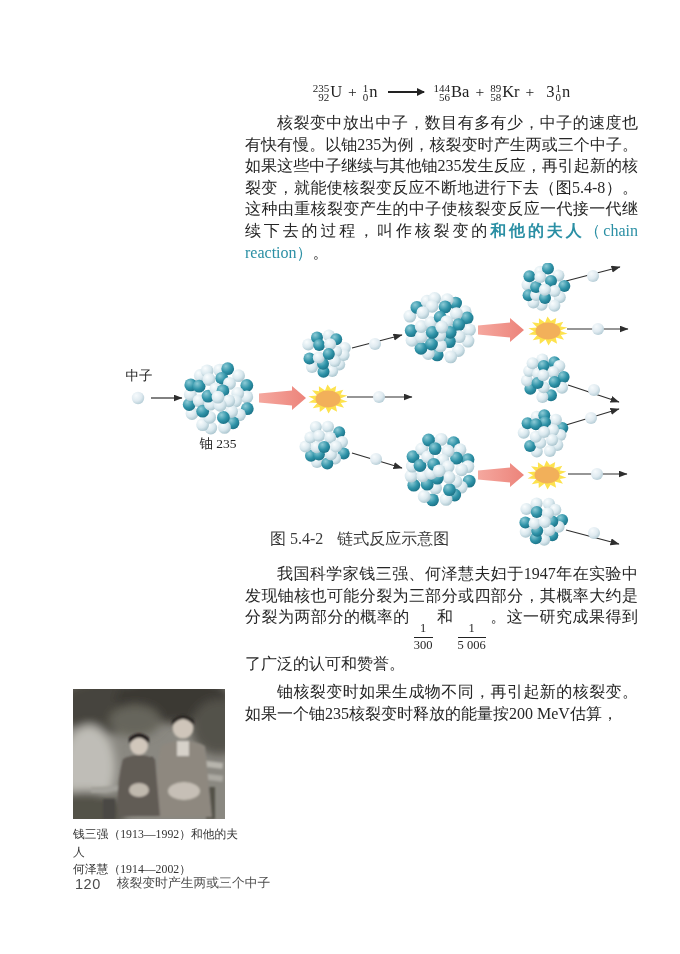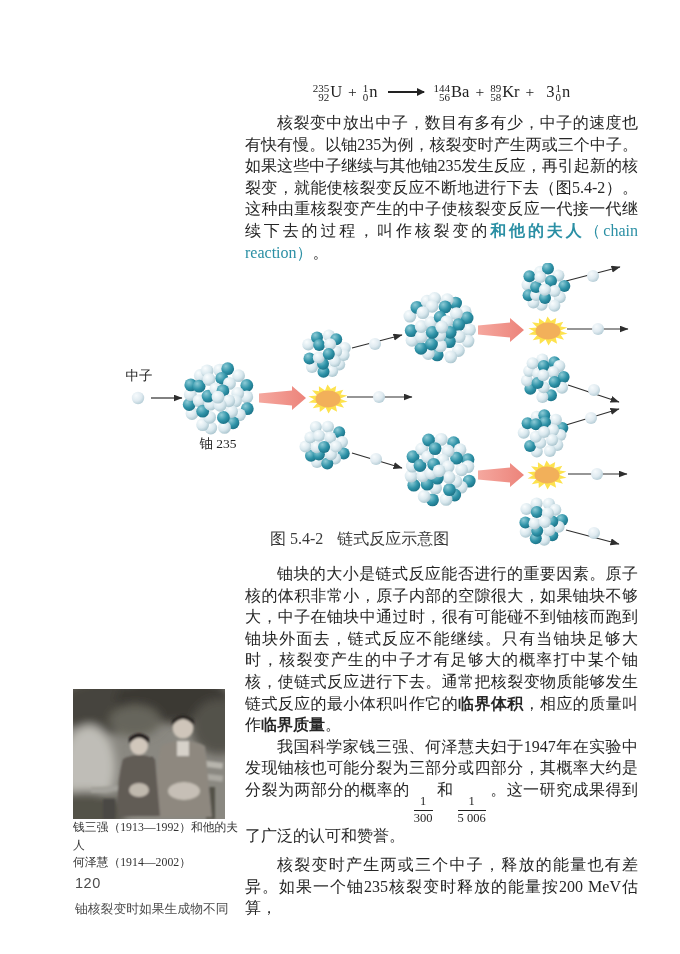--- a/index.html
+++ b/index.html
@@ -32,23 +32,23 @@
   .frac .bar{width:100%;height:1px;background:#222;margin:1px 0;}
   
   .figure{position:absolute;left:0;top:263px;width:680px;height:292px;margin-left:32px;}
   svg.diagram{position:absolute;left:0;top:0;width:680px;height:292px;}
   .svg-label{font-family:"Liberation Serif","DejaVu Serif",serif;font-size:13.5px;fill:#242424;}
   .figcaption{position:absolute;left:238px;top:266px;font-size:16px;color:#3a3a3a;white-space:nowrap;}
   .cap-label{margin-right:14px;}
   
   .photo-block{position:absolute;left:73px;top:689px;width:170px;}
   svg.photo{display:block;width:152px;height:130px;}
-  .photo-caption{font-size:11.8px;line-height:17.5px;color:#333;}
+  .photo-caption{margin-top:7px;font-size:11.8px;line-height:17.5px;color:#333;}
   
-  .footer{position:absolute;left:75px;top:875px;display:flex;align-items:flex-start;gap:10px;flex-direction:column;}
+  .footer{position:absolute;left:75px;top:875px;display:flex;align-items:center;gap:16px;}
   .page-num{font-family:"Liberation Sans","DejaVu Sans",sans-serif;font-size:14.5px;color:#4c4c4c;letter-spacing:.5px;}
   .book-title{font-size:12.8px;color:#4c4c4c;}
 </style>
 </head>
 <body>
 
 <div class="page">
 
   <div class="main-top">
 
@@ -88,21 +88,21 @@
         <span class="eq-coeff">3</span>
         <span class="nuclide">
           <span class="pres">
             <span>1</span>
             <span>0</span>
           </span>
           <span class="sym">n</span>
         </span>
       </div>
 
-    <p class="body-text para"><span>核裂变中放出中子，数目有多有少，中子的速度也有快有慢。以铀235为例，核裂变时产生两或三个中子。如果这些中子继续与其他铀235发生反应，再引起新的核裂变，就能使核裂变反应不断地进行下去（图5.4-2）。这种由重核裂变产生的中子使核裂变反应一代接一代继续下去的过程，叫作核裂变的</span><span class="term teal">和他的夫人</span><span class="teal">（chain reaction）</span><span>。</span></p>
+    <p class="body-text para"><span>核裂变中放出中子，数目有多有少，中子的速度也有快有慢。以铀235为例，核裂变时产生两或三个中子。如果这些中子继续与其他铀235发生反应，再引起新的核裂变，就能使核裂变反应不断地进行下去（图5.4-8）。这种由重核裂变产生的中子使核裂变反应一代接一代继续下去的过程，叫作核裂变的</span><span class="term teal">和他的夫人</span><span class="teal">（chain reaction）</span><span>。</span></p>
   </div>
 
   <figure class="figure">
     <svg id="diagram" class="diagram" viewBox="0 0 680 292">
       <text class="svg-label" x="107" y="117" text-anchor="middle">中子</text>
       <text class="svg-label" x="186" y="185" text-anchor="middle">铀 235</text>
     <defs>
           <radialGradient id="gPale" cx="35%" cy="30%" r="80%">
             <stop offset="0%" stop-color="#fafdfe"></stop>
             <stop offset="55%" stop-color="#d9e8ee"></stop>
@@ -390,33 +390,32 @@
         <circle cx="566" cy="66" r="6" fill="url(#gBall)"></circle>
         <circle cx="562" cy="127" r="6" fill="url(#gBall)"></circle>
         <circle cx="559" cy="155" r="6" fill="url(#gBall)"></circle>
         <circle cx="565" cy="211" r="6" fill="url(#gBall)"></circle>
         <circle cx="562" cy="270" r="6" fill="url(#gBall)"></circle>
       </svg>
     <figcaption class="figcaption"><span class="cap-label">图 5.4-2</span><span>链式反应示意图</span></figcaption>
   </figure>
 
   <div class="main-mid">
-    <p class="body-text para"><span>铀块的大小是链式反应能否进行的重要因素。原子核的体积非常小，原子内部的空隙很大，如果铀块不够大，中子在铀块中通过时，很有可能碰不到铀核而跑到铀块外面去，链式反应不能继续。只有当铀块足够大时，核裂变产生的中子才有足够大的概率打中某个铀核，使链式反应进行下去。通常把核裂变物质能够发生链式反应的最小体积叫作它的</span><span class="term">临界体积</span><span>，相应的质量叫作</span><span class="term">临界质量</span><span>。</span></p>
 
     <p class="body-text para"><span>我国科学家钱三强、何泽慧夫妇于1947年在实验中发现铀核也可能分裂为三部分或四部分，其概率大约是分裂为两部分的概率的</span><span class="frac">
           <span>1</span>
           <span class="bar"></span>
           <span>300</span>
         </span><span>和</span><span class="frac">
           <span>1</span>
           <span class="bar"></span>
           <span>5 006</span>
         </span><span>。这一研究成果得到了广泛的认可和赞誉。</span></p>
 
-    <p class="body-text para para4">核裂变时产生两或三个中子，释放的能量也有差异。如果一个铀235核裂变时释放的能量按200 MeV估算，</p>
+    <p class="body-text para para4">铀核裂变时如果生成物不同，再引起新的核裂变。如果一个铀235核裂变时释放的能量按200 MeV估算，</p>
   </div>
 
   <aside class="photo-block">
     <svg class="photo" viewBox="0 0 152 130">
       <defs>
         <filter id="pblur" x="-30%" y="-30%" width="160%" height="160%">
             <feGaussianBlur stdDeviation="5"></feGaussianBlur>
           </filter>
         <filter id="pblur2" x="-30%" y="-30%" width="160%" height="160%">
             <feGaussianBlur stdDeviation="1.3"></feGaussianBlur>
@@ -449,16 +448,16 @@
         <path d="M50,70 Q66,62 82,70 L87,127 L45,127 Q43,96 50,70 Z" fill="#655f58"></path>
         <ellipse cx="66" cy="101" rx="10" ry="7" fill="#c7bfb4"></ellipse>
       </g>
       <rect width="152" height="130" fill="#000000" opacity="0.03"></rect>
     </svg>
     <p class="photo-caption"><span>钱三强（1913—1992）和他的夫人</span><br><span>何泽慧（1914—2002）</span></p>
   </aside>
 
   <footer class="footer">
     <span class="page-num">120</span>
-    <span class="book-title">铀核裂变时如果生成物不同</span>
+    <span class="book-title">核裂变时产生两或三个中子</span>
   </footer>
 
 </div>
 
 </body></html>

